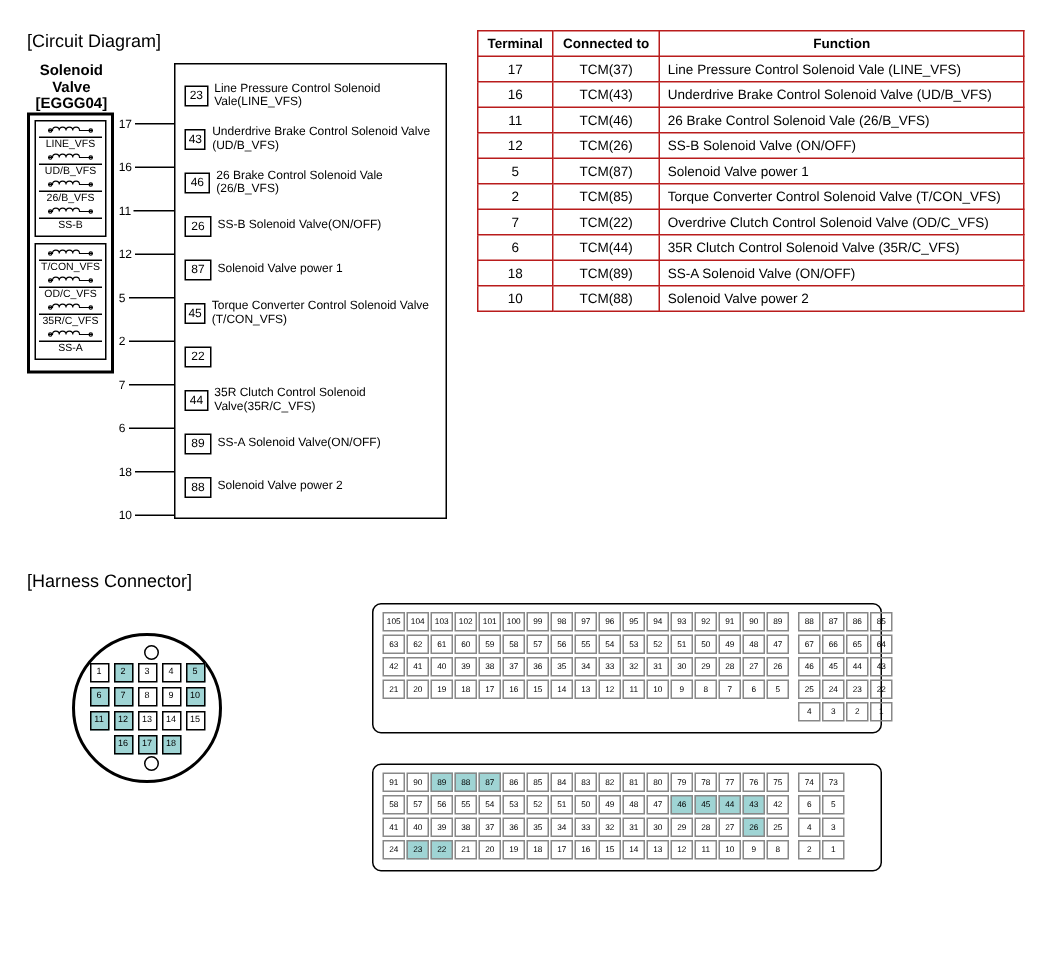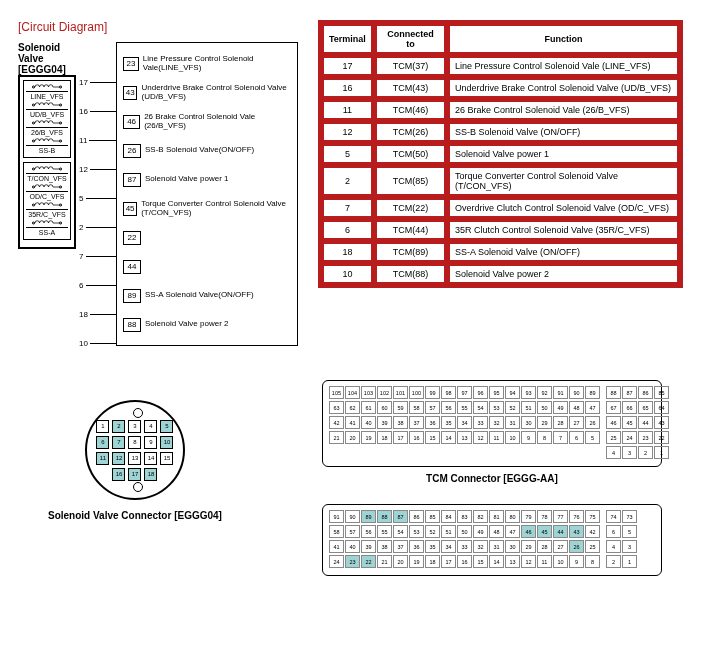--- a/index.html
+++ b/index.html
@@ -1,43 +1,43 @@
 <!DOCTYPE html>
 <html><head>
 <meta charset="utf-8">
 <style>
   * { box-sizing: border-box; margin: 0; padding: 0; }
   body { font-family: Arial, sans-serif; font-size: 10px; background: #fff; padding: 20px 18px; width: 701px; }
 
-  .section-title { font-size: 12px; margin-bottom: 8px; color: #b91c1c; }
+  .section-title { font-size: 12px; margin-bottom: 8px; color: #000000; }
   .row { display: flex; gap: 20px; }
   .col { display: flex; flex-direction: column; }
 
   
   .circuit { display: flex; gap: 0; font-size: 9px; }
-  .sv-label, .tcm-label { font-weight: bold; font-size: 10px; }
+  .sv-label, .tcm-label { font-weight: bold; text-align: center; font-size: 10px; }
   .sv-box { border: 2px solid #000; padding: 3px; width: 58px; }
   .sv-group { border: 1.5px solid #000; padding: 2px 2px; margin-bottom: 4px; display:flex; flex-direction:column; gap:0; }
   .sv-item { display:flex; flex-direction:column; align-items:center; margin-bottom:1px; }
   .sv-coil { width: 30px; height: 8px; }
   .sv-name { font-size: 7px; border-top:1px solid #000; padding-top:1px; text-align:center; width:100%; }
 
   .mid { display:flex; flex-direction:column; justify-content:flex-start; }
   .mid-row { display:flex; align-items:center; height: 29px; }
   .wire-n { font-size:8px; padding:0 2px; }
   .wire-line { border-top:1px solid #000; flex:1; height:1px; min-width:26px; }
 
   .tcm-box { border:1.5px solid #000; padding:6px 6px; width:182px; display:flex; flex-direction:column; gap:0; }
   .tcm-row { display:flex; align-items:center; height:29px; }
   .pin { border:1px solid #000; width:18px; height:14px; font-size:8px; display:flex; align-items:center; justify-content:center; margin-right:4px; }
   .pin-desc { font-size:8px; line-height:1.1; }
 
   
   .conn-table { border-collapse: collapse; font-size:9px; width:365px; }
-  .conn-table th, .conn-table td { border:6px solid #b91c1c; padding:3px 5px; text-align:left; }
+  .conn-table th, .conn-table td { border:1px solid #b91c1c; padding:3px 5px; text-align:left; }
   .conn-table th { font-weight:bold; text-align:center; }
   .conn-table td:first-child, .conn-table td:nth-child(2) { text-align:center; }
 
   
   .harness { margin-top: 22px; }
   .harness-row { display:flex; gap:40px; align-items:flex-start; }
   .sv-connector { text-align:center; }
   .sv-circle { width:100px; height:100px; border:2px solid #000; border-radius:50%; margin:0 auto 10px; position:relative; display:flex; flex-direction:column; align-items:center; justify-content:center; gap:3px; padding:12px; }
   .sv-circle::before, .sv-circle::after { content:''; position:absolute; width:8px; height:8px; border:1px solid #000; border-radius:50%; }
   .sv-circle::before { top:6px; left:46px; }
@@ -201,20 +201,21 @@
             </div>
             <div class="tcm-row">
               <div class="pin">45</div>
               <div class="pin-desc">Torque Converter Control Solenoid Valve (T/CON_VFS)</div>
             </div>
             <div class="tcm-row">
               <div class="pin">22</div>
             </div>
             <div class="tcm-row">
               <div class="pin">44</div>
+              <div class="pin-desc">35R Clutch Control Solenoid Valve(35R/C_VFS)</div>
             </div>
             <div class="tcm-row">
               <div class="pin">89</div>
               <div class="pin-desc">SS-A Solenoid Valve(ON/OFF)</div>
             </div>
             <div class="tcm-row">
               <div class="pin">88</div>
               <div class="pin-desc">Solenoid Valve power 2</div>
             </div>
           </div>
@@ -247,21 +248,21 @@
             <td>TCM(46)</td>
             <td>26 Brake Control Solenoid Vale (26/B_VFS)</td>
           </tr>
           <tr>
             <td>12</td>
             <td>TCM(26)</td>
             <td>SS-B Solenoid Valve (ON/OFF)</td>
           </tr>
           <tr>
             <td>5</td>
-            <td>TCM(50)</td>
+            <td>TCM(87)</td>
             <td>Solenoid Valve power 1</td>
           </tr>
           <tr>
             <td>2</td>
             <td>TCM(85)</td>
             <td>Torque Converter Control Solenoid Valve (T/CON_VFS)</td>
           </tr>
           <tr>
             <td>7</td>
             <td>TCM(22)</td>
@@ -281,20 +282,21 @@
             <td>10</td>
             <td>TCM(88)</td>
             <td>Solenoid Valve power 2</td>
           </tr>
         </tbody>
     </table>
   </div>
 </div>
 
 <div class="harness">
+  <div class="section-title">[Harness Connector]</div>
   <div class="harness-row">
     <div class="sv-connector" style="margin-top:20px;margin-left:30px">
       <div class="sv-circle" id="sv-circle">
           <div class="sv-pin-row">
             <div class="sv-pin">1</div>
             <div class="sv-pin hl">2</div>
             <div class="sv-pin">3</div>
             <div class="sv-pin">4</div>
             <div class="sv-pin hl">5</div>
           </div>
@@ -311,21 +313,20 @@
             <div class="sv-pin">13</div>
             <div class="sv-pin">14</div>
             <div class="sv-pin">15</div>
           </div>
           <div class="sv-pin-row">
             <div class="sv-pin hl">16</div>
             <div class="sv-pin hl">17</div>
             <div class="sv-pin hl">18</div>
           </div>
         </div>
-      <div class="conn-caption">Solenoid Valve Connector [EGGG04]</div>
     </div>
     <div class="tcm-connectors" style="margin-left:60px">
       <div>
         <div class="tcm-conn" id="tcm-aa">
             <div style="display: flex; gap: 6px;">
               <div>
                 <div class="tcm-pin-row">
                   <div class="tcm-pin">105</div>
                   <div class="tcm-pin">104</div>
                   <div class="tcm-pin">103</div>
@@ -429,21 +430,20 @@
                 </div>
                 <div class="tcm-pin-row">
                   <div class="tcm-pin">4</div>
                   <div class="tcm-pin">3</div>
                   <div class="tcm-pin">2</div>
                   <div class="tcm-pin">1</div>
                 </div>
               </div>
             </div>
           </div>
-        <div class="conn-caption">TCM Connector [EGGG-AA]</div>
       </div>
       <div>
         <div class="tcm-conn" id="tcm-ak">
             <div style="display: flex; gap: 6px;">
               <div>
                 <div class="tcm-pin-row">
                   <div class="tcm-pin">91</div>
                   <div class="tcm-pin">90</div>
                   <div class="tcm-pin hl">89</div>
                   <div class="tcm-pin hl">88</div>

